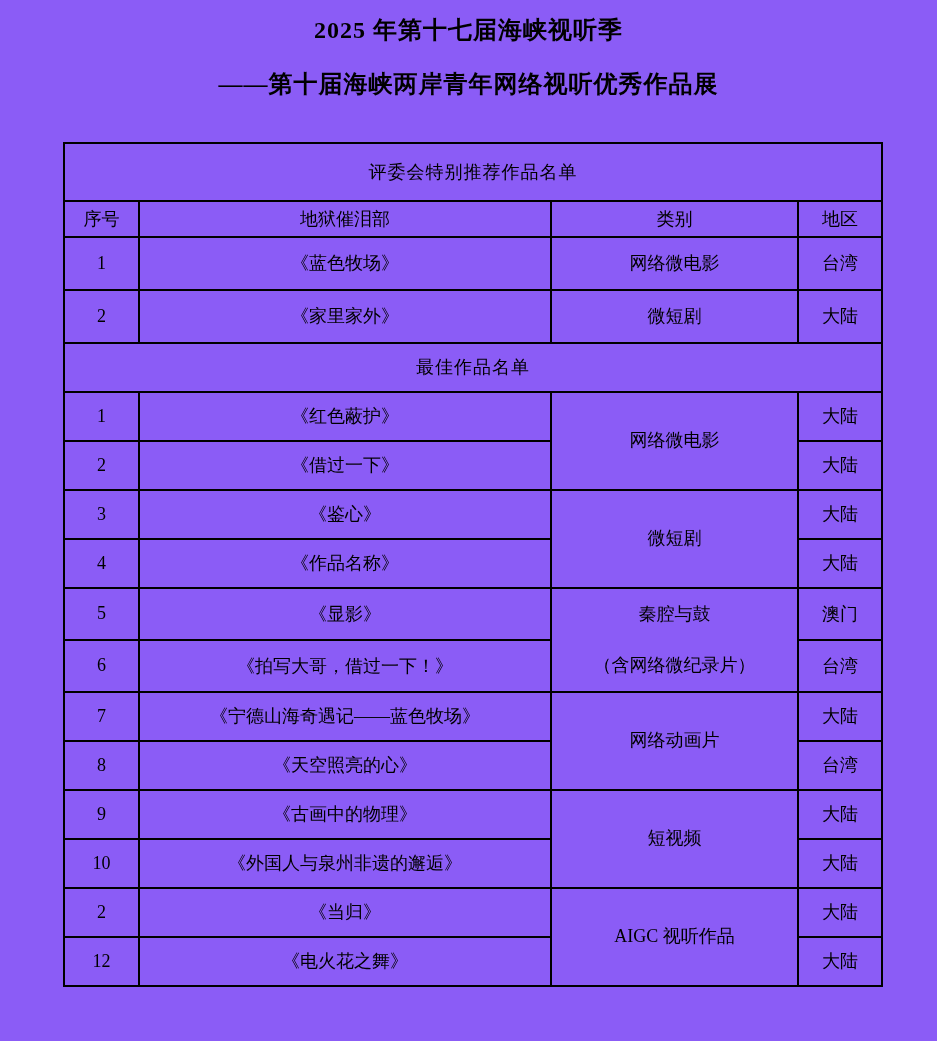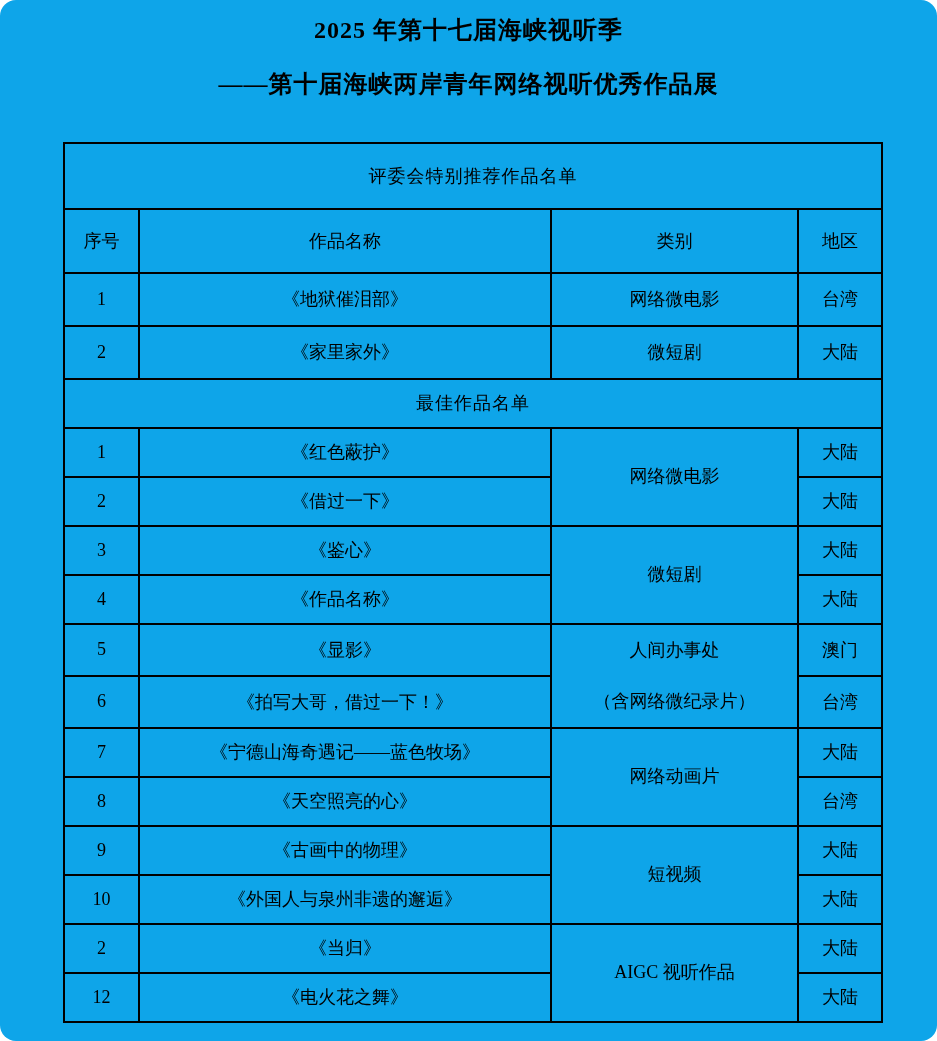--- a/index.html
+++ b/index.html
@@ -7,23 +7,22 @@
     margin: 0;
     padding: 0;
     background: #ffffff;
     width: 937px;
     font-family: "Liberation Serif", "DejaVu Serif", serif;
     color: #000000;
   }
   .page {
     width: 937px;
     height: 1041px;
-    background: #0ea5e9;
+    background: #8b5cf6;
     overflow: hidden;
-    border-radius: 16px;
   }
   .doc-title {
     margin: 14px 0 0 0;
     text-align: center;
     font-size: 24px;
     font-weight: bold;
     line-height: 1.35;
     letter-spacing: 1px;
   }
   .doc-subtitle {
@@ -42,22 +41,22 @@
   }
   table.awards td, table.awards th {
     border: 2px solid #000000;
     padding: 0 4px;
     text-align: center;
     vertical-align: middle;
     font-size: 18px;
     font-weight: normal;
     overflow: hidden;
   }
-  tr.r-title { height: 66px; }
-  tr.r-head  { height: 64px; }
+  tr.r-title { height: 58px; }
+  tr.r-head  { height: 36px; }
   tr.r-data  { height: 49px; }
   td.section-cell {
     font-weight: bold;
     font-size: 19px;
     letter-spacing: 1px;
   }
   th.col-head {
     font-weight: bold;
     font-size: 19px;
   }
@@ -83,28 +82,28 @@
       <col style="width:84px">
     </colgroup>
 
     <tbody>
         <tr class="r-title">
       <td colspan="4" class="section-cell">评委会特别推荐作品名单</td>
     </tr>
 
     <tr class="r-head">
       <th class="col-head">序号</th>
-      <th class="col-head">作品名称</th>
+      <th class="col-head">地狱催泪部</th>
       <th class="col-head">类别</th>
       <th class="col-head">地区</th>
     </tr>
 
     <tr class="r-data">
       <td class="no-cell">1</td>
-      <td>《地狱催泪部》</td>
+      <td>《蓝色牧场》</td>
       <td class="cat">网络微电影</td>
       <td>台湾</td>
     </tr>
     <tr class="r-data">
       <td class="no-cell">2</td>
       <td>《家里家外》</td>
       <td class="cat">微短剧</td>
       <td>大陆</td>
     </tr>
 
@@ -132,21 +131,21 @@
     </tr>
     <tr class="r-data">
       <td class="no-cell">4</td>
       <td>《作品名称》</td>
       <td>大陆</td>
     </tr>
 
     <tr class="r-data">
       <td class="no-cell">5</td>
       <td>《显影》</td>
-      <td class="cat" rowspan="2">人间办事处
+      <td class="cat" rowspan="2">秦腔与鼓
 （含网络微纪录片）</td>
       <td>澳门</td>
     </tr>
     <tr class="r-data">
       <td class="no-cell">6</td>
       <td>《拍写大哥，借过一下！》</td>
       <td>台湾</td>
     </tr>
 
     <tr class="r-data">

